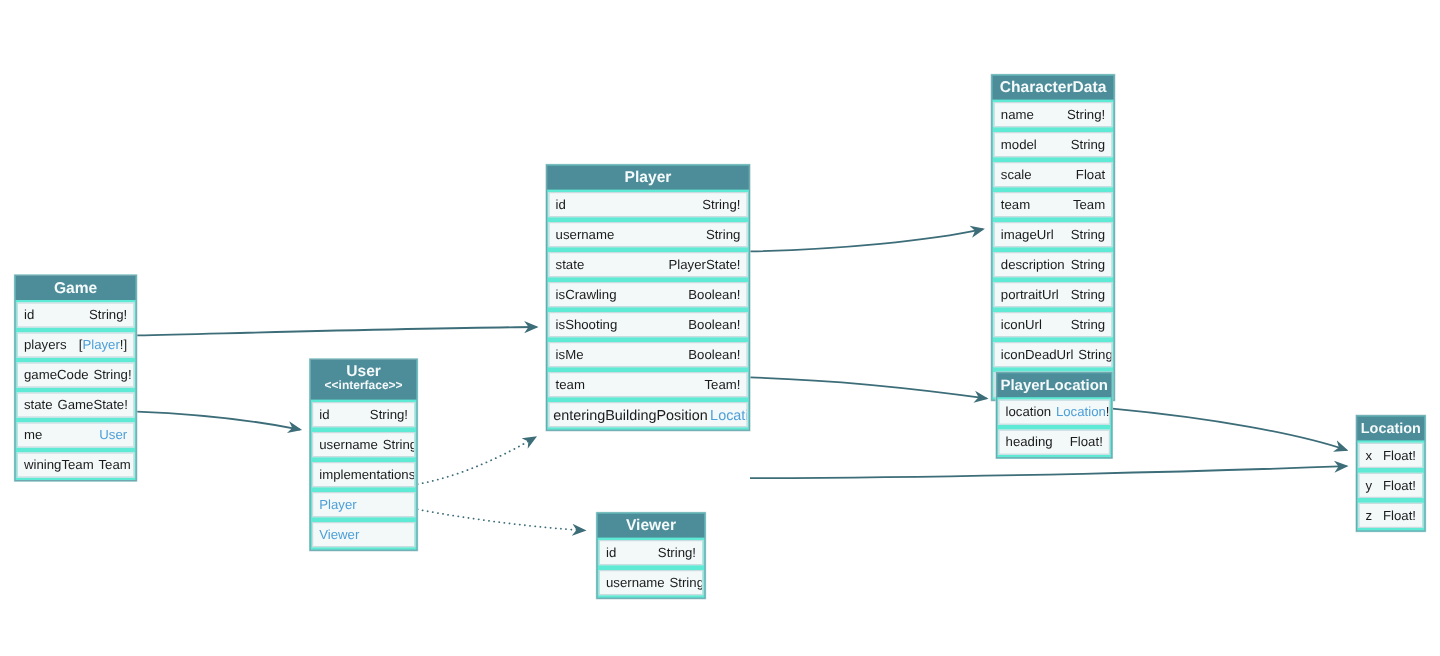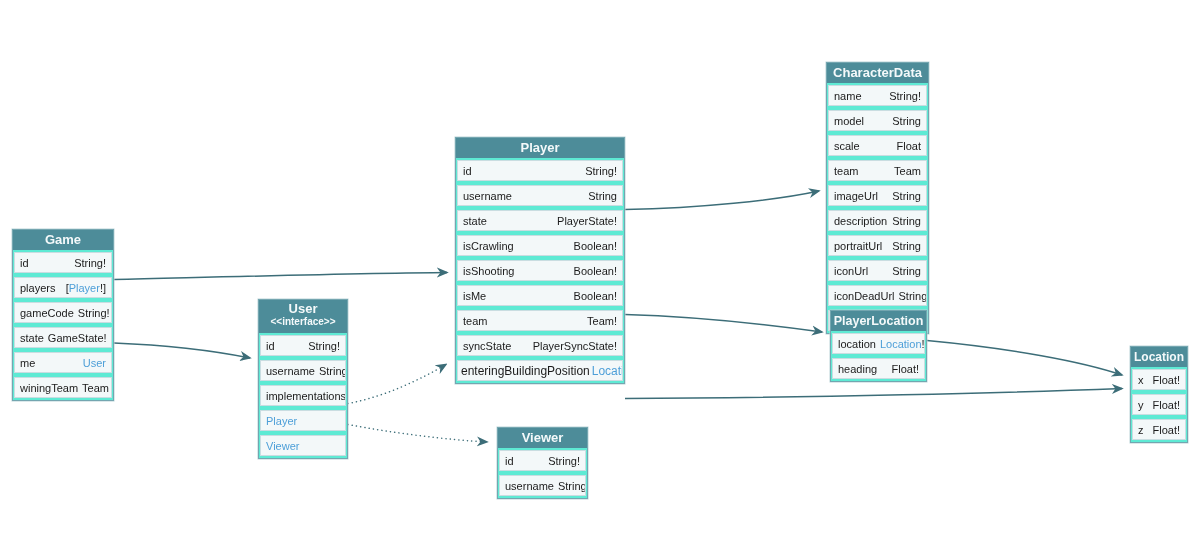--- a/index.html
+++ b/index.html
@@ -129,24 +129,20 @@
     <span class="ftype">Boolean!</span>
   </div>
   <div class="row">
     <span class="fname">isMe</span>
     <span class="ftype">Boolean!</span>
   </div>
   <div class="row">
     <span class="fname">team</span>
     <span class="ftype">Team!</span>
   </div>
-  <div class="row">
-    <span class="fname">syncState</span>
-    <span class="ftype">PlayerSyncState!</span>
-  </div>
   <div class="row tight">
     <span class="fname">enteringBuildingPosition</span>
     <span class="ftype link">Location</span>
   </div>
 </div>
 
 <div class="tbl" style="left:497px;top:427px;width:91px;">
   <div class="thead">Viewer</div>
   <div class="row">
     <span class="fname">id</span>

